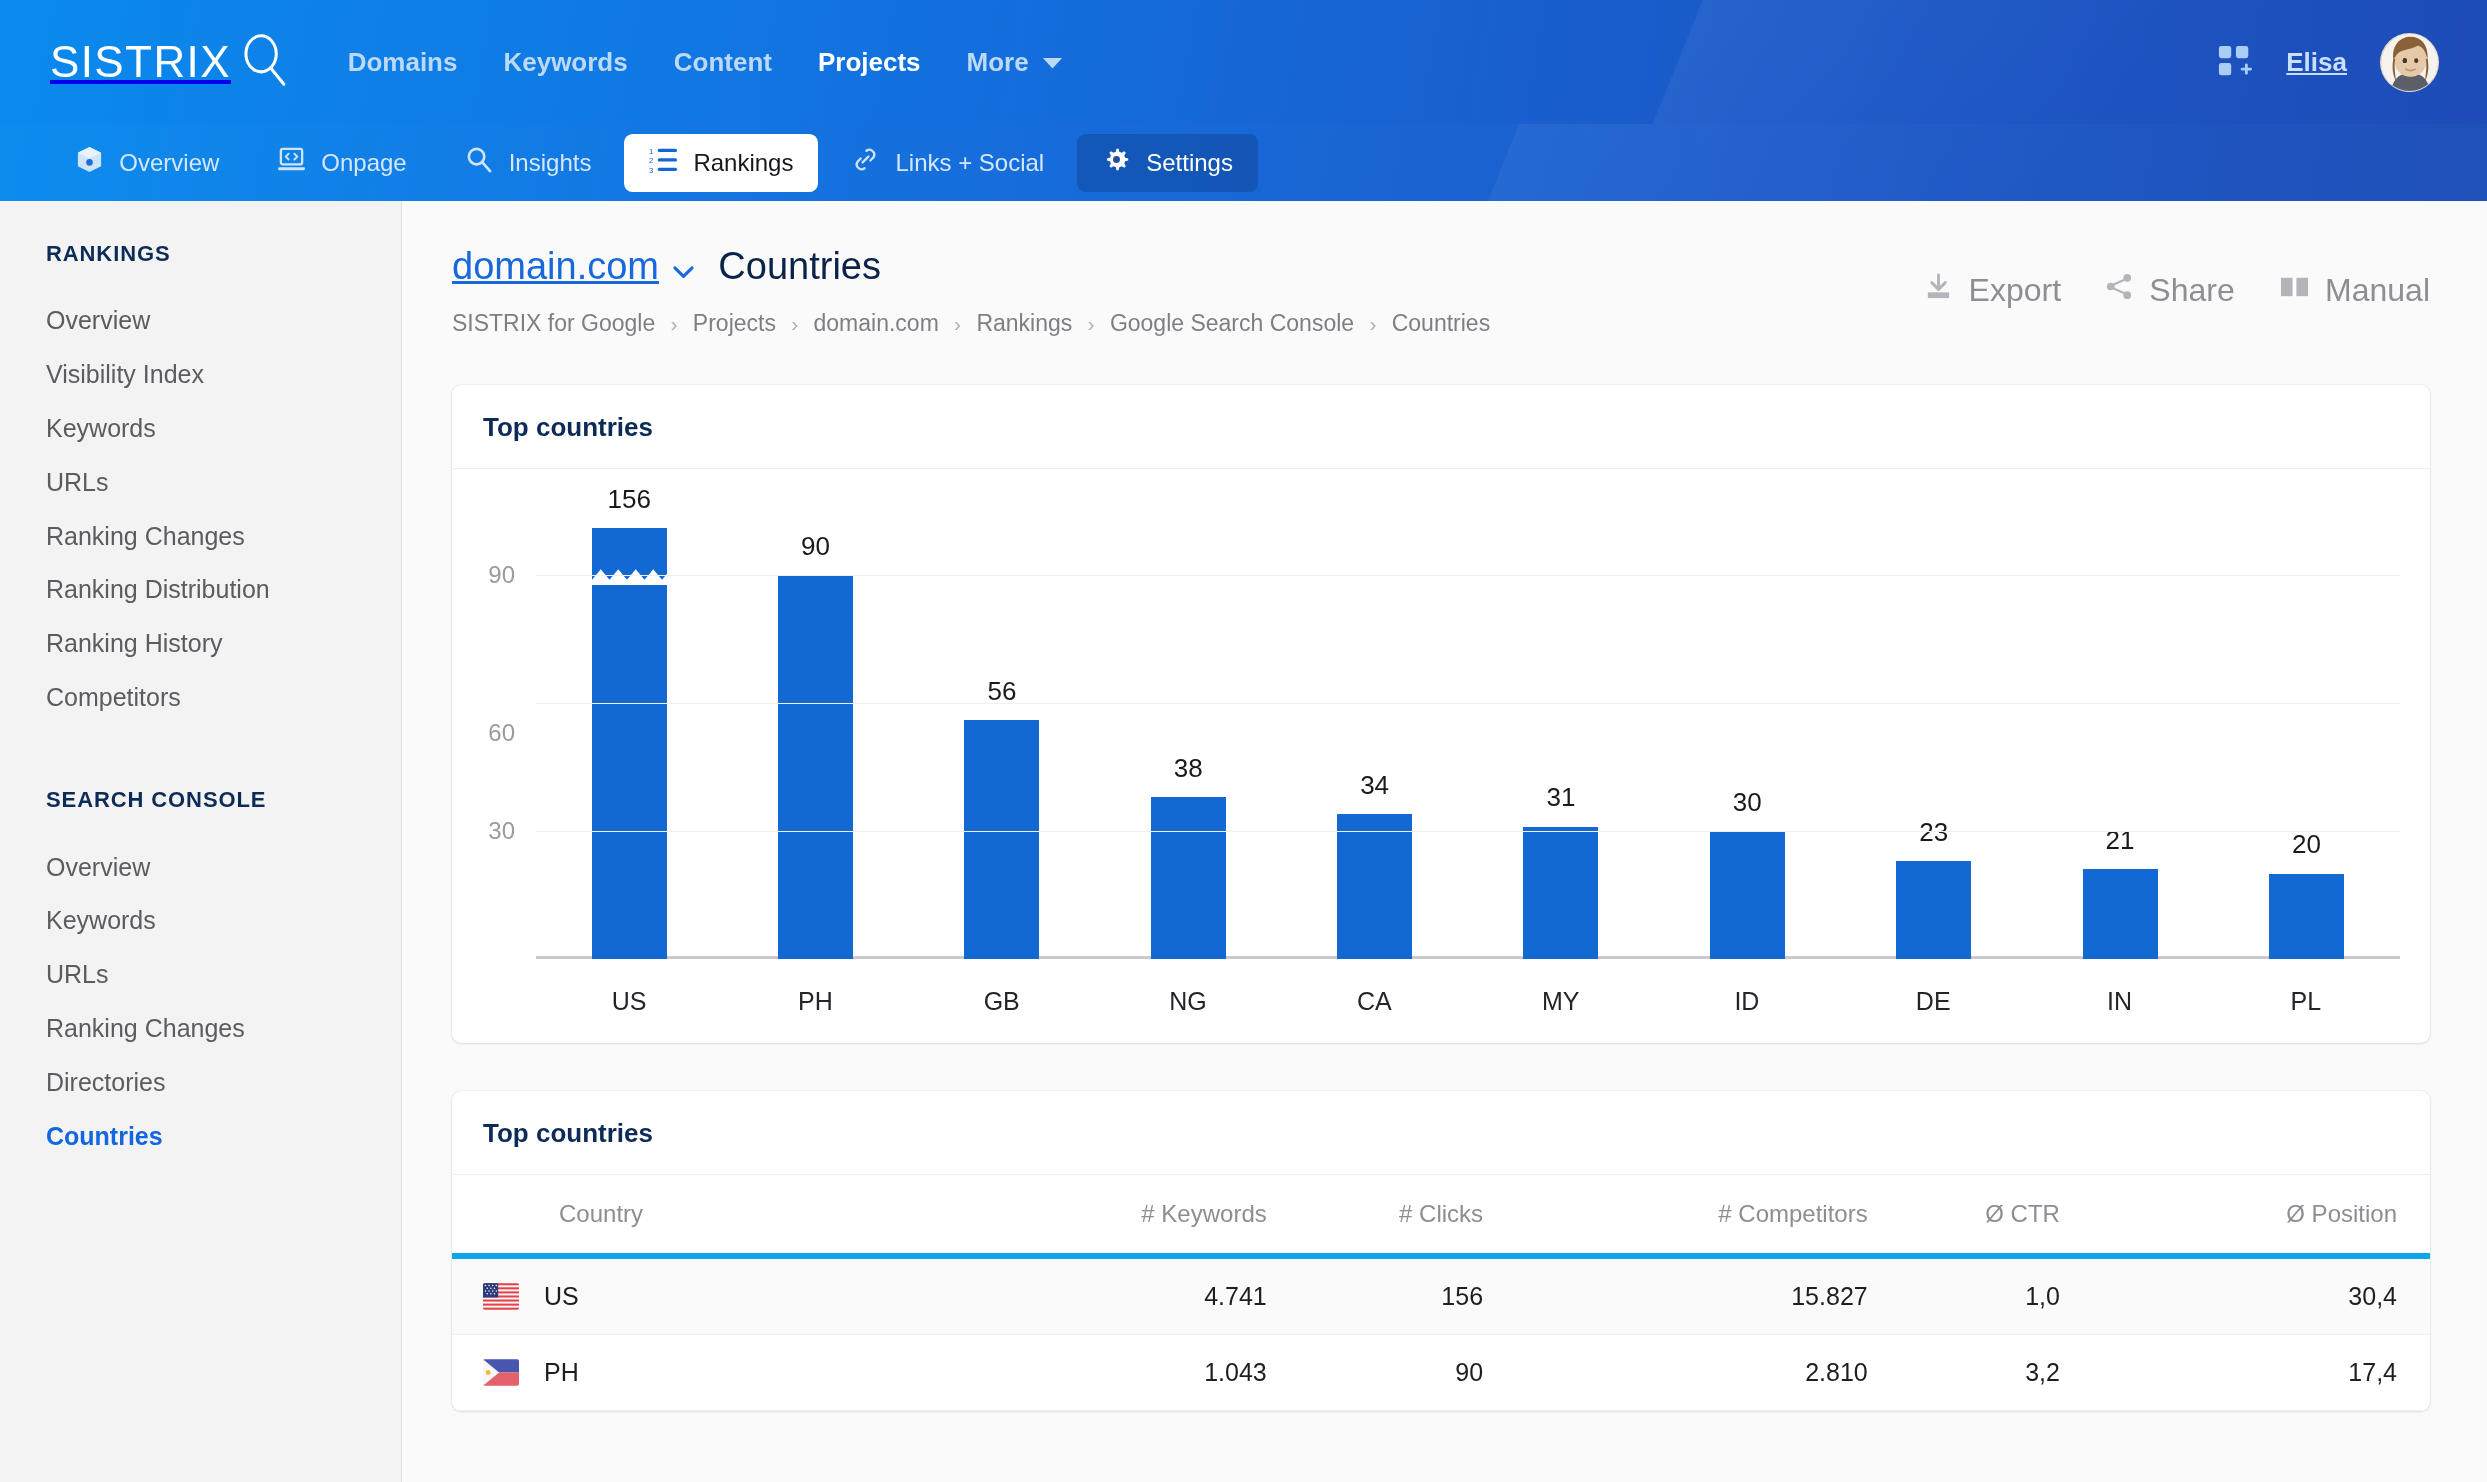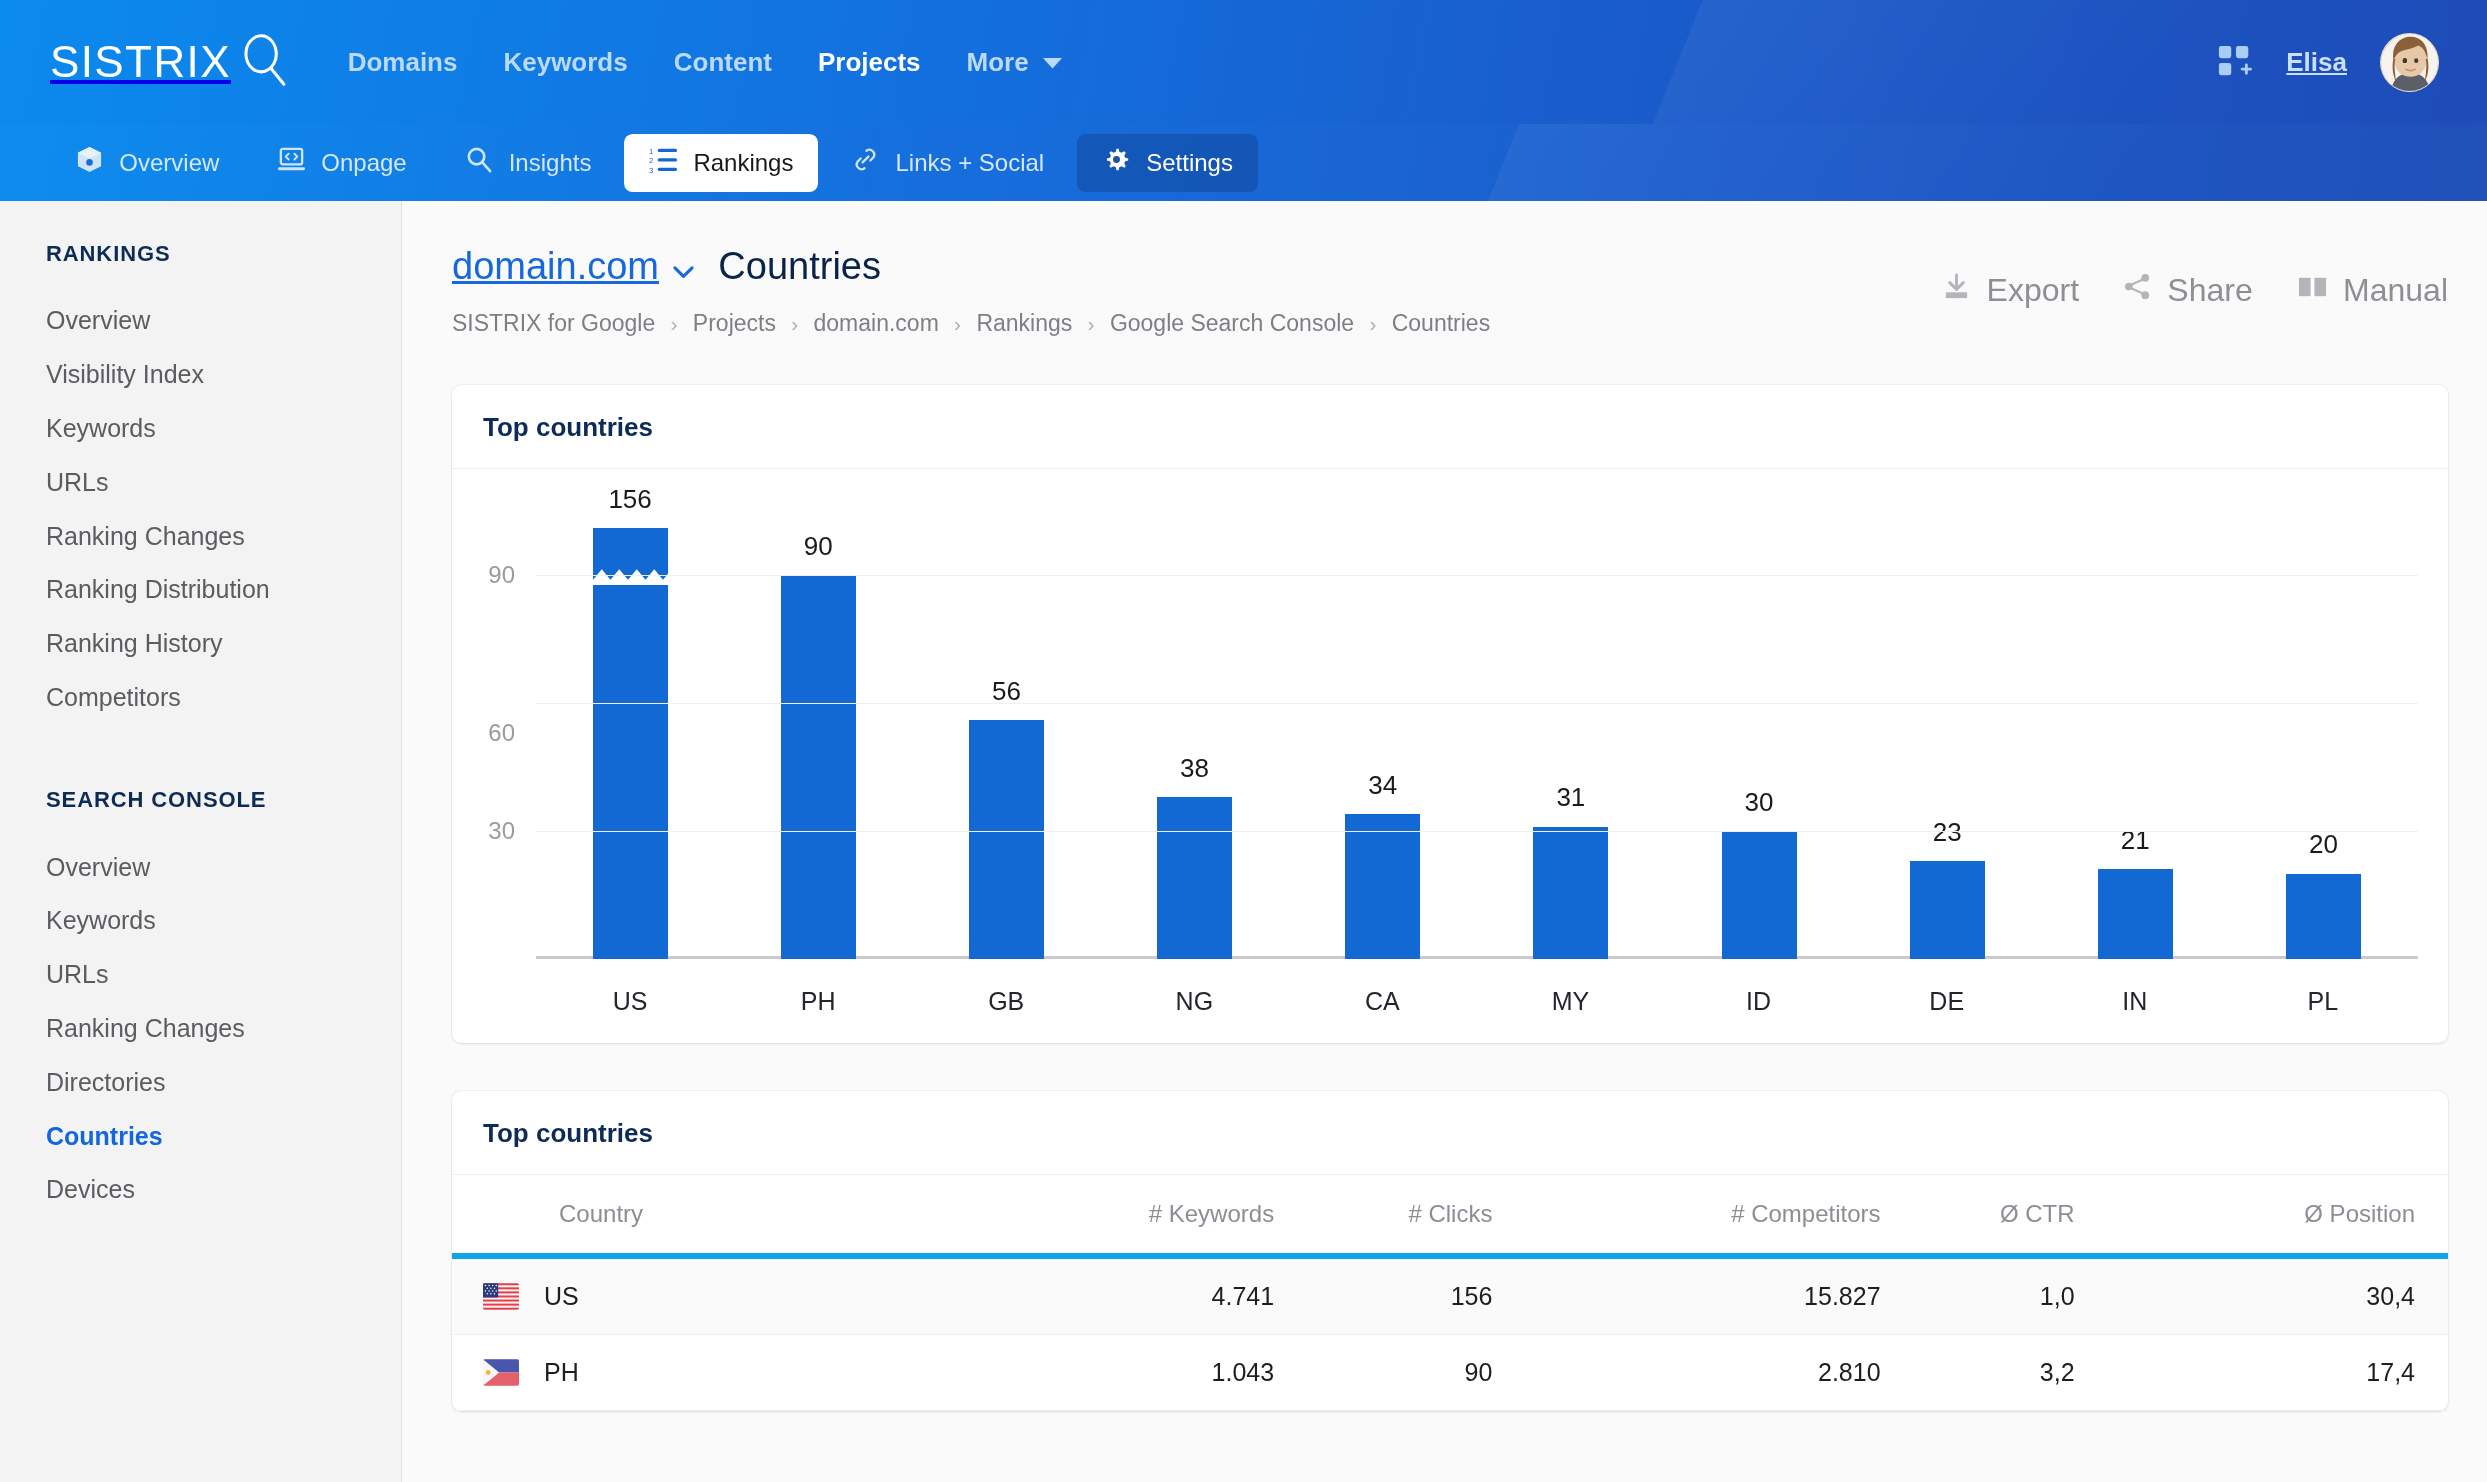--- a/index.html
+++ b/index.html
@@ -122,21 +122,21 @@
     color: #5b5b60;
     font-size: 25px;
     text-decoration: none;
     padding: 12.4px 0;
   }
   .side-link.active { color: #1266e0; font-weight: bold; }
 
   .content {
     flex: 1;
     background: #fafafb;
-    padding: 46px 39px 0 50px;
+    padding: 46px 57px 0 50px;
     overflow: hidden;
   }
 
   
   .title-row { display: flex; align-items: flex-start; }
   .title-block { flex: 1; }
   .page-title {
     display: flex; align-items: center; gap: 13.4px;
     font-size: 38px; line-height: 1;
   }
@@ -375,21 +375,20 @@
     <a href="#" class="side-link">Ranking History</a>
     <a href="#" class="side-link">Competitors</a>
 
     <div class="side-head second">SEARCH CONSOLE</div>
     <a href="#" class="side-link">Overview</a>
     <a href="#" class="side-link">Keywords</a>
     <a href="#" class="side-link">URLs</a>
     <a href="#" class="side-link">Ranking Changes</a>
     <a href="#" class="side-link">Directories</a>
     <a href="#" class="side-link active">Countries</a>
-    <a href="#" class="side-link">Devices</a>
   </aside>
 
   <main class="content">
 
     <div class="title-row">
       <div class="title-block">
         <div class="page-title">
           <a href="#" class="domain-link">domain.com</a>
           <span>
             <svg width="23" height="15.3" viewBox="0 0 24 16">

